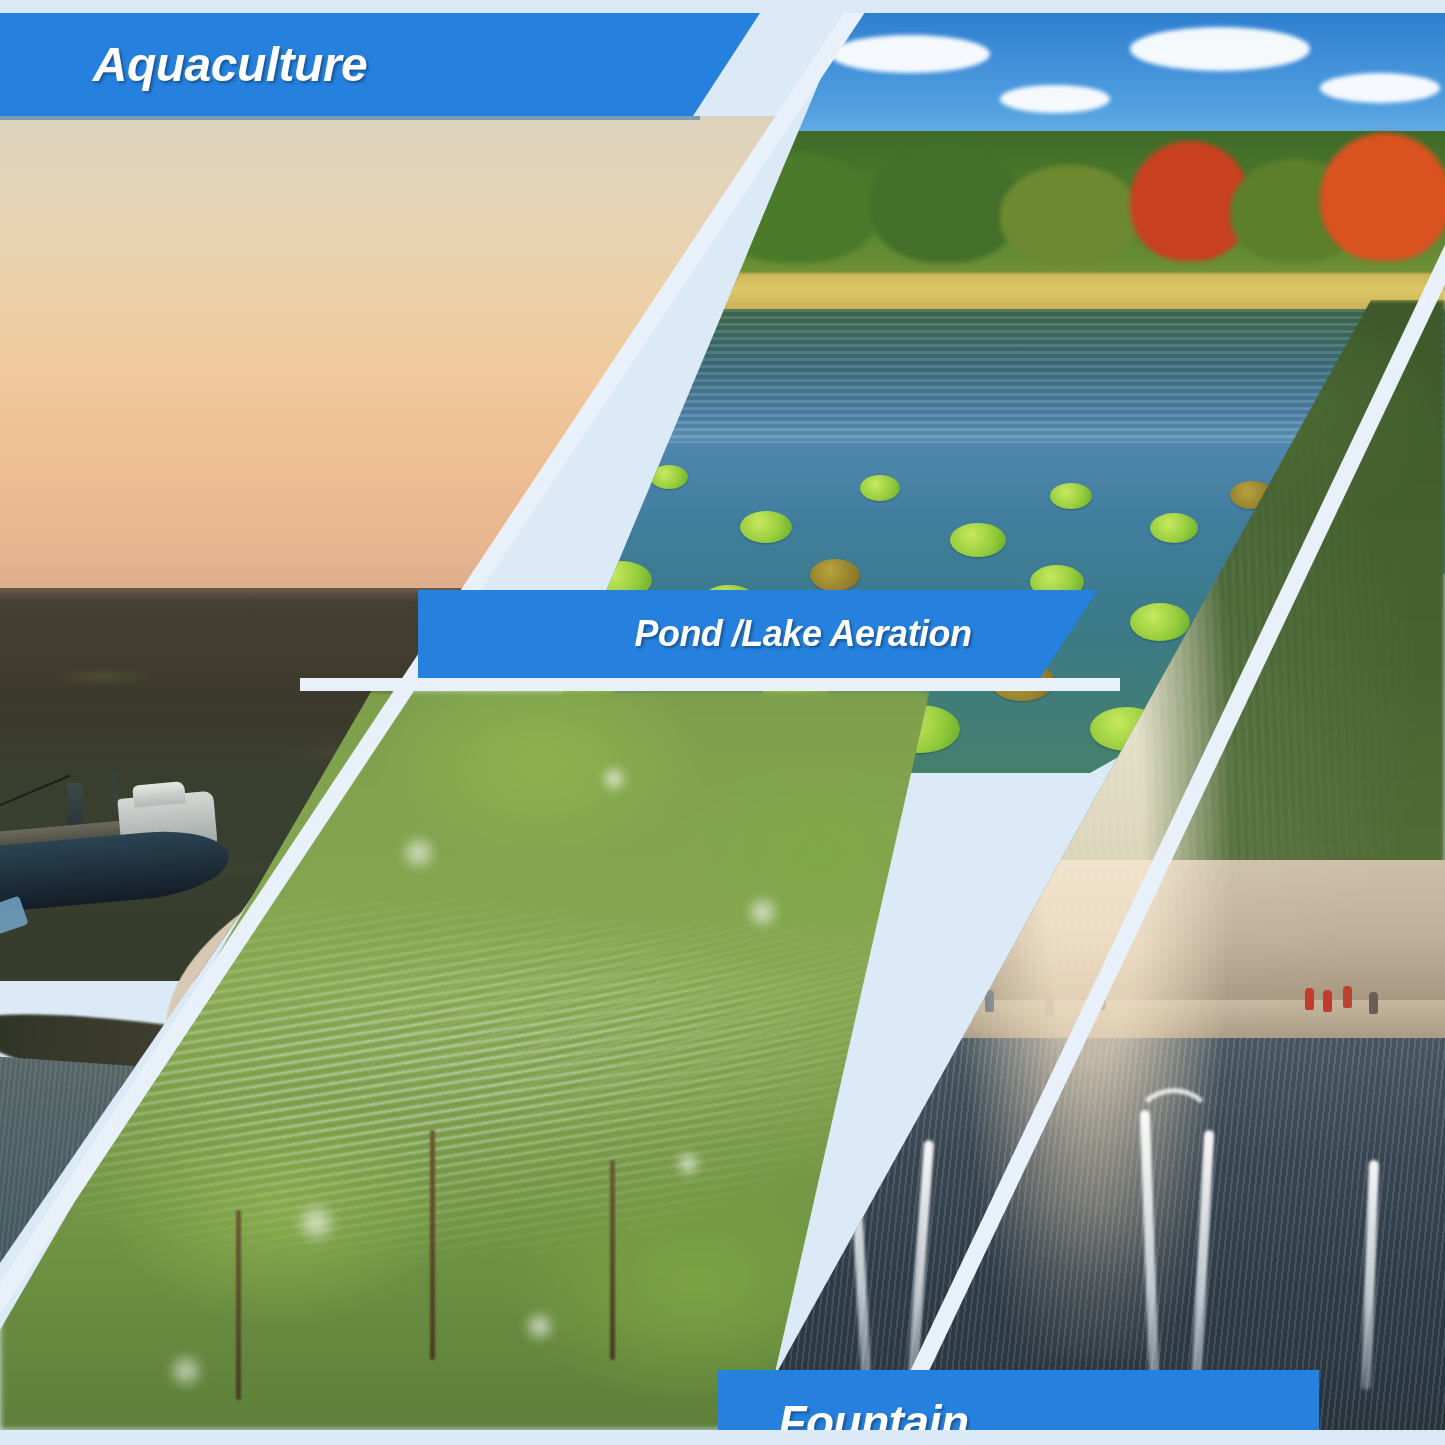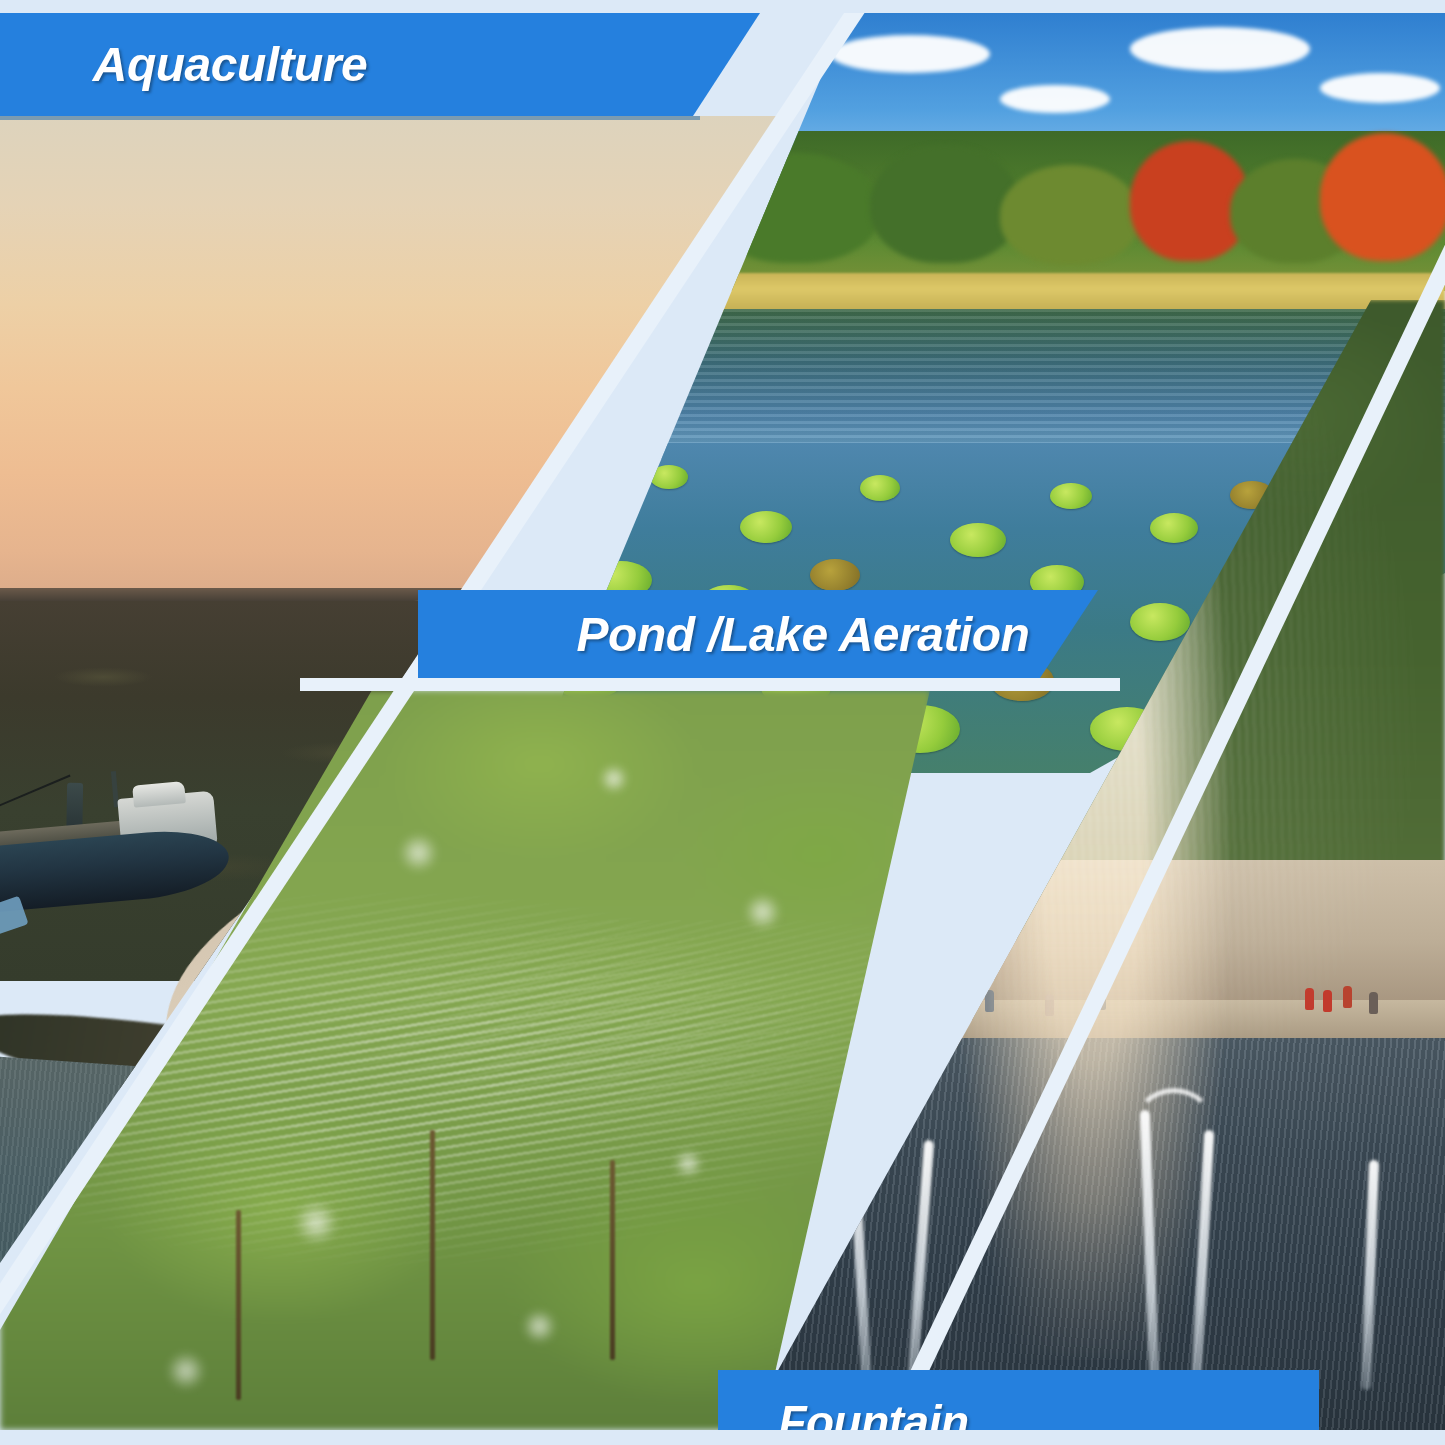--- a/index.html
+++ b/index.html
@@ -185,21 +185,21 @@
     letter-spacing:-.5px;
     text-shadow:2px 2px 3px rgba(0,0,0,.35);
     white-space:nowrap;}
 
   #bar-aqua{left:0;top:13px;width:760px;height:103px;
     clip-path:polygon(0 0, 760px 0, 693px 103px, 0 103px);}
   #bar-aqua span{font-size:48px;padding-right:300px;}
 
   #bar-pond{left:418px;top:590px;width:680px;height:88px;
     clip-path:polygon(0 0, 680px 0, 622px 88px, 0 88px);}
-  #bar-pond span{font-size:48px;padding-left:90px;}
+  #bar-pond span{font-size:36px;padding-left:90px;}
 
   #bar-irr{left:0;top:1326px;width:660px;height:104px;
     clip-path:polygon(0 0, 660px 0, 594px 104px, 0 104px);}
   #bar-irr span{font-size:46px;padding-right:250px;}
 
   #bar-fount{left:718px;top:1326px;width:601px;height:104px;margin-top:44px;}
   #bar-fount span{font-size:46px;padding-right:290px;}
 
   
   #bottom-strip{position:absolute;left:0;bottom:0;width:1445px;height:15px;background:#dce9f7;}

